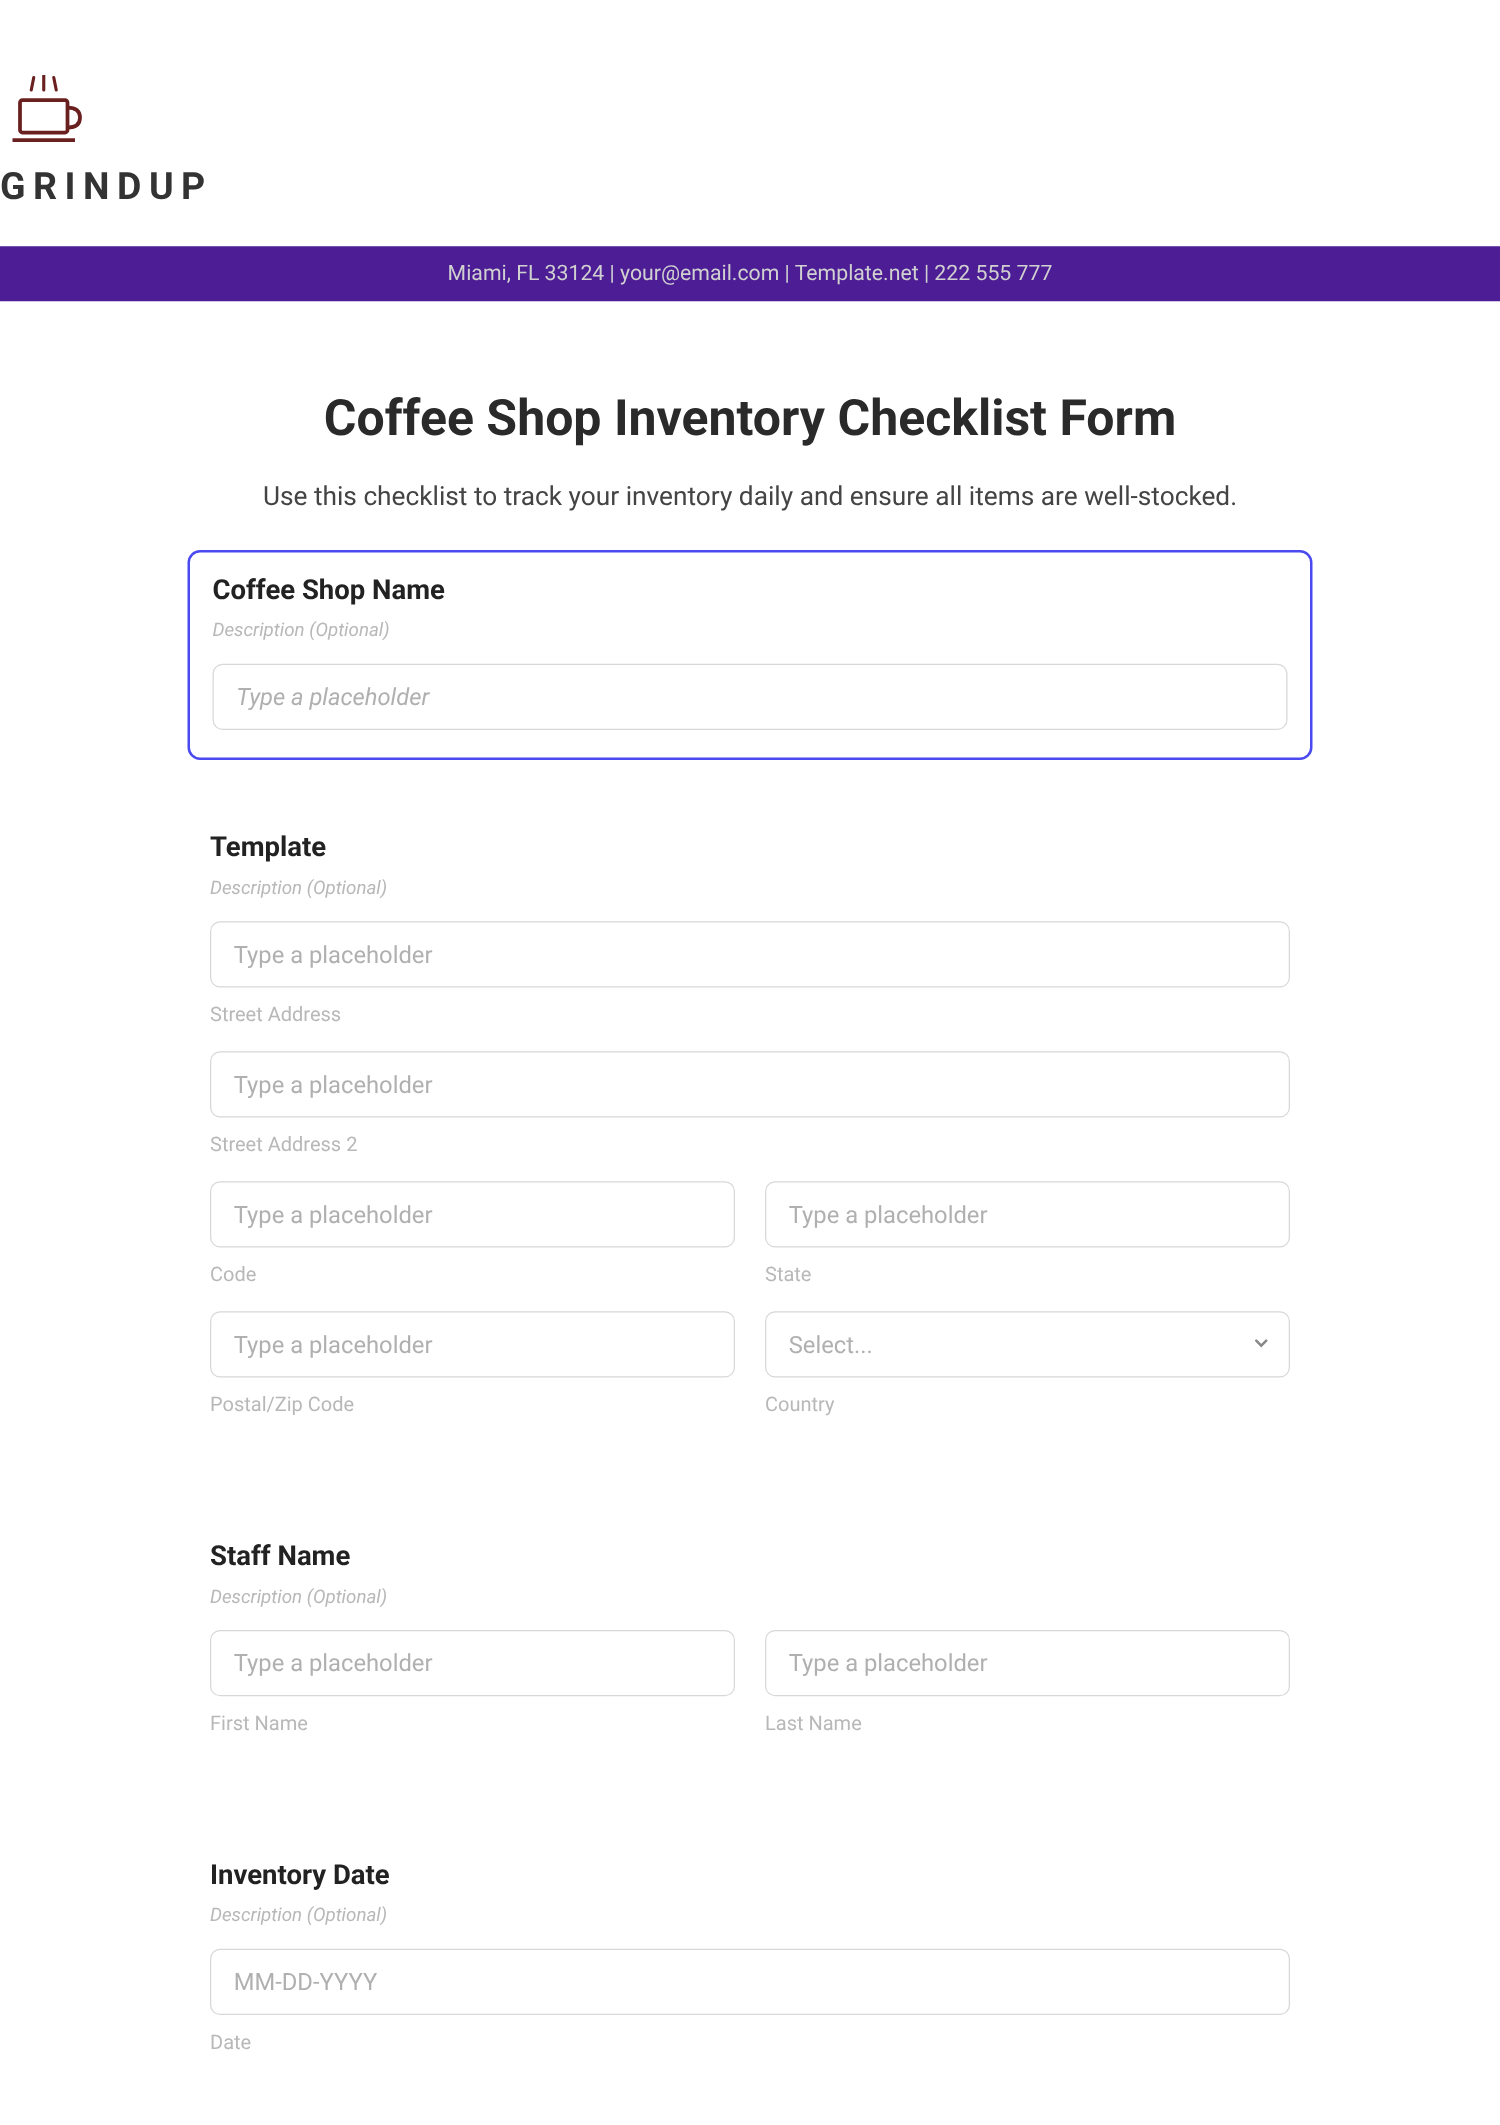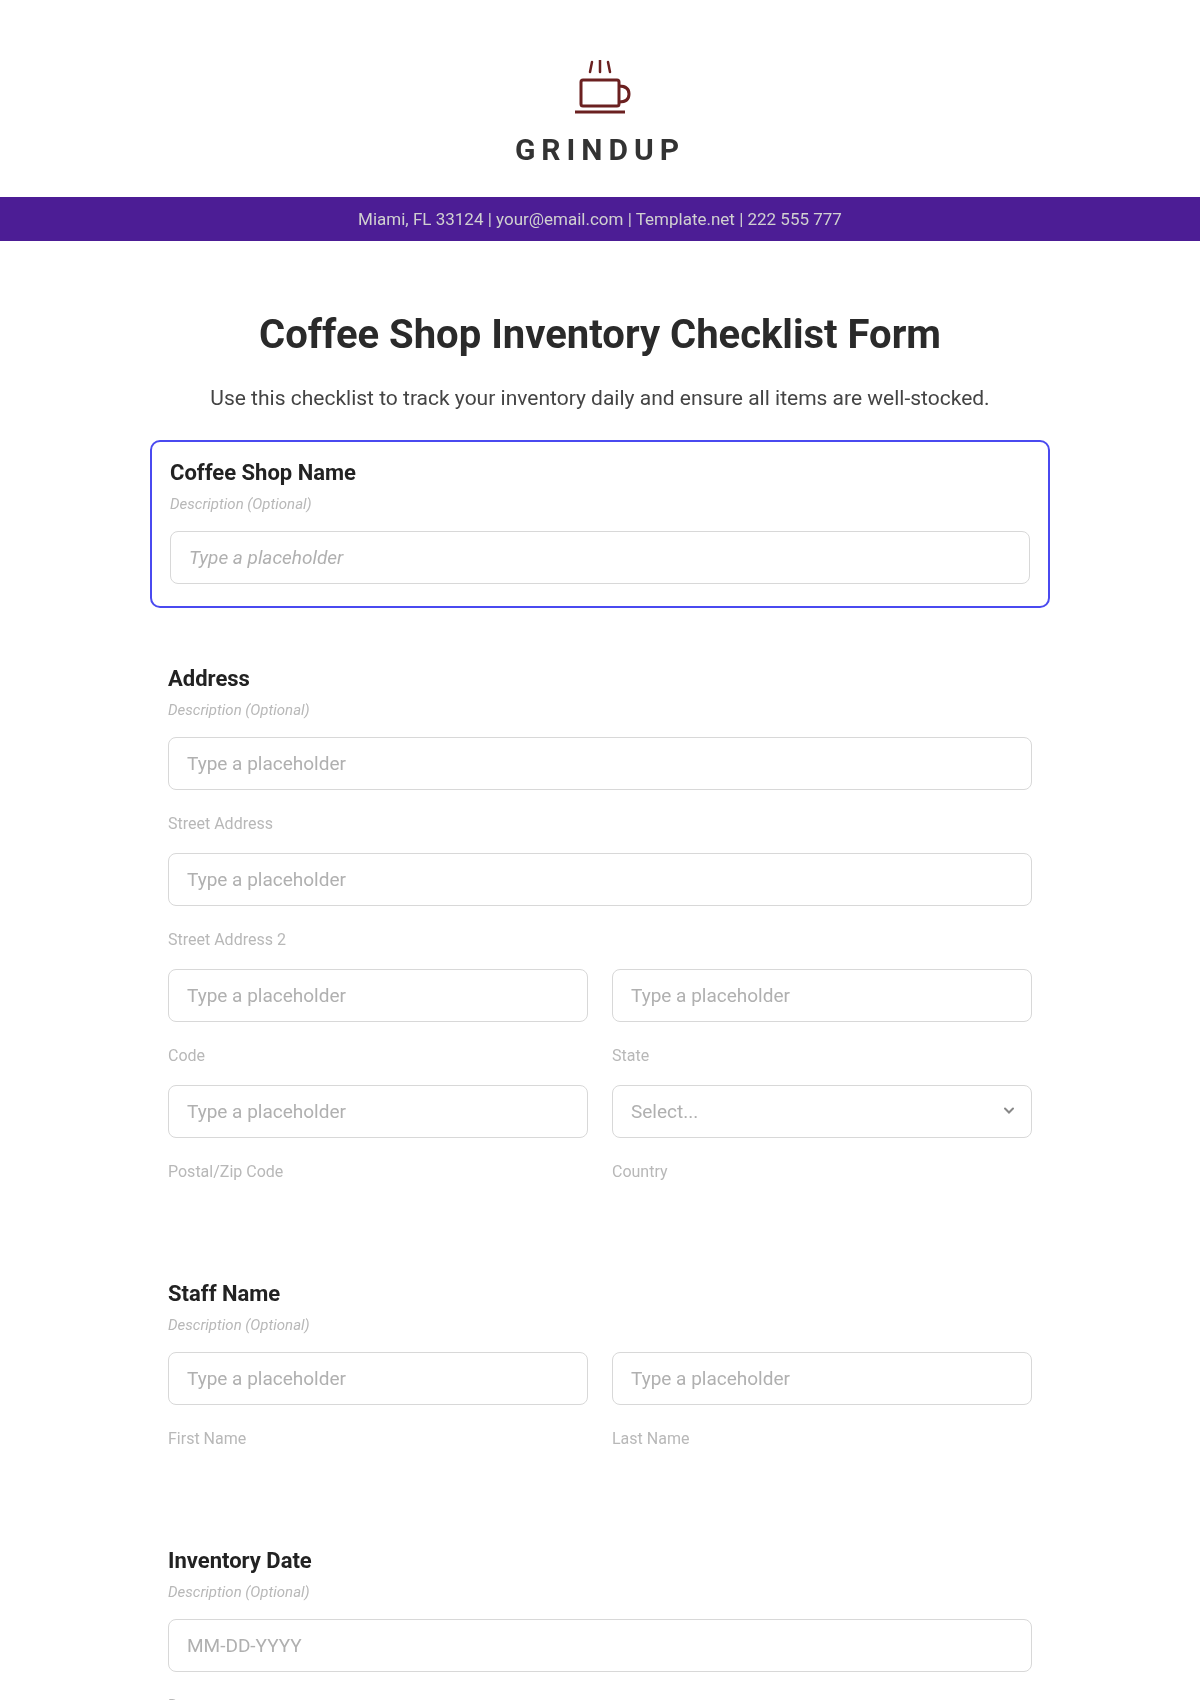--- a/index.html
+++ b/index.html
@@ -6,21 +6,20 @@
       margin: 0;
       padding: 0;
       box-sizing: border-box;
     }
     body {
       font-family: -apple-system, BlinkMacSystemFont, "Segoe UI", Roboto, Helvetica, Arial, sans-serif;
       background: #ffffff;
       width: 1200px;
     }
     .logo-section {
-      text-align: center;
       padding: 60px 0 30px 0;
     }
     .logo-icon {
       display: inline-block;
       margin-bottom: 8px;
     }
     .brand-name {
       font-size: 30px;
       font-weight: 700;
       letter-spacing: 6px;
@@ -87,21 +86,21 @@
     }
     .input-field::placeholder {
       color: #b0b0b0;
     }
     .input-field.italic-placeholder::placeholder {
       font-style: italic;
     }
     .sub-label {
       font-size: 16px;
       color: #b8b8b8;
-      margin-top: 24px;
+      margin-top: 12px;
       margin-bottom: 20px;
     }
     .row-2 {
       display: flex;
       gap: 24px;
     }
     .row-2 > .col {
       flex: 1;
     }
     .select-wrapper {
@@ -141,21 +140,21 @@
   <h1 class="form-title">Coffee Shop Inventory Checklist Form</h1>
   <p class="form-description">Use this checklist to track your inventory daily and ensure all items are well-stocked.</p>
 
   <div class="form-section active">
     <div class="section-label">Coffee Shop Name</div>
     <div class="section-desc">Description (Optional)</div>
     <input type="text" class="input-field italic-placeholder" placeholder="Type a placeholder" style="">
   </div>
 
   <div class="form-section plain">
-    <div class="section-label">Address</div>
+    <div class="section-label">Template</div>
     <div class="section-desc">Description (Optional)</div>
 
     <input type="text" class="input-field" placeholder="Type a placeholder" style="">
     <div class="sub-label">Street Address</div>
 
     <input type="text" class="input-field" placeholder="Type a placeholder" style="">
     <div class="sub-label">Street Address 2</div>
 
     <div class="row-2">
       <div class="col">

